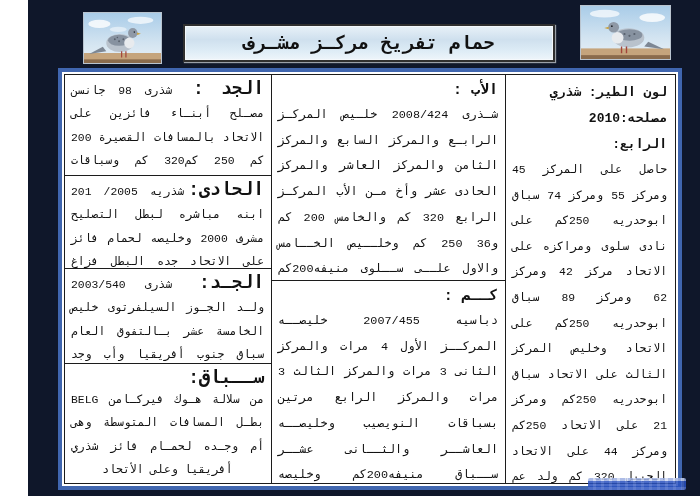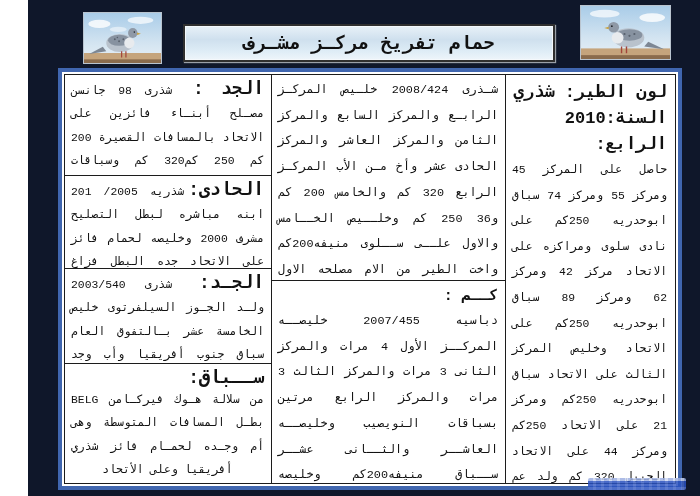--- a/index.html
+++ b/index.html
@@ -34,21 +34,21 @@
   .col-parents{width:234px;border-left:1.5px solid #1c1c1c;display:flex;flex-direction:column;}
   .col-grand{flex:1;display:flex;flex-direction:column;}
   .cell{box-sizing:border-box;overflow:hidden;padding:3px 7px 2px 6px;}
   .cell.hline{border-bottom:1.5px solid #1c1c1c;}
   .father-cell{height:206px;}
   .mother-cell{flex:1;}
   .g1{height:101px;} .g2{height:93px;} .g3{height:95px;} .g4{flex:1;}
   
   p{margin:0;}
   .rtl{direction:rtl;unicode-bidi:plaintext;}
-  .info-line{font-weight:bold;font-size:17px;line-height:26px;white-space:nowrap;}
+  .info-line{font-weight:bold;font-size:13px;line-height:26px;white-space:nowrap;}
   .notes-text{font-size:11.4px;line-height:25.6px;text-align:justify;text-align-last:right;}
   .parent-label{font-weight:bold;font-size:15px;line-height:25px;text-align:right;}
   .parent-text{font-size:11.8px;line-height:25.7px;text-align:justify;text-align-last:right;}
   .mother-cell .parent-text{text-align-last:center;}
   .grand-text{font-size:11.4px;line-height:23.4px;text-align:justify;text-align-last:center;}
   .grand-label{font-weight:bold;font-size:18px;padding-left:4px;}
   .grand-label.block{display:block;padding-left:0;text-align:right;line-height:22px;}
   
   .watermark{
     position:absolute;left:560px;top:478px;width:98px;height:12px;border-radius:2px;
@@ -118,27 +118,28 @@
       <line x1="44" y1="42" x2="44" y2="49" stroke="#a3443a" stroke-width="1.4"></line>
       <line x1="49" y1="42" x2="49" y2="49" stroke="#a3443a" stroke-width="1.4"></line>
     </svg>
   </div>
 
   <div class="frame">
     <div class="ptable">
 
       <div class="col col-info">
         <div class="info-line rtl">لون الطير: شذري</div>
-        <div class="info-line rtl">السنة:2010</div>
+        <div class="info-line rtl">مصلحه:2010</div>
         <div class="info-line rtl">الرابع:</div>
         <p class="notes-text rtl">حاصل على المركز 45 ومركز 55 ومركز 74 سباق ابوحدريه 250كم على نادى سلوى ومراكزه على الاتحاد مركز 42 ومركز 62 ومركز 89 سباق ابوحدريه 250كم على الاتحاد وخليص المركز الثالث على الاتحاد سباق ابوحدريه 250كم ومركز 21 على الاتحاد 250كم ومركز 44 على الاتحاد الجبيل 320 كم ولد عم المركز الأول سباق ابوحدريه 250كم موسم 2011/2010</p>
       </div>
 
       <div class="col col-parents">
         <div class="cell hline father-cell">
+          <div class="parent-label rtl">الأب :</div>
           <p class="parent-text rtl">شـذرى 2008/424 خلـيص المركـز الرابـع والمركز السابع والمركز الثامن والمركز العاشر والمركز الحادى عشر وأخ مـن الأب المركـز الرابع 320 كم والخامس 200 كم و36 250 كم وخلــيص الخــامس والاول علــى ســلوى منيفه200كم واخت الطير من الام مصلحه الاول بالسياره على الفروانيه والصليبخات 320كم</p>
         </div>
         <div class="cell mother-cell">
           <div class="parent-label rtl">كــم :</div>
           <p class="parent-text rtl">دباسيه 2007/455 خليصــه المركــز الأول 4 مرات والمركز الثانى 3 مرات والمركز الثالث 3 مرات والمركز الرابع مرتين بسباقات النويصيب وخليصــه العاشــر والثــانى عشــر ســباق منيفه200كم وخليصه المركز الثـانى والمركـز الرابع عشر مرتين سباق ابوحدريــه 250 كــم وخليصه المركز الأول سباق الجبيل 320كم على الاتحاد وخليصه لحمام فائز بجنوب افريقيا</p>
         </div>
       </div>
 
       <div class="col col-grand">
         <div class="cell hline g1">

